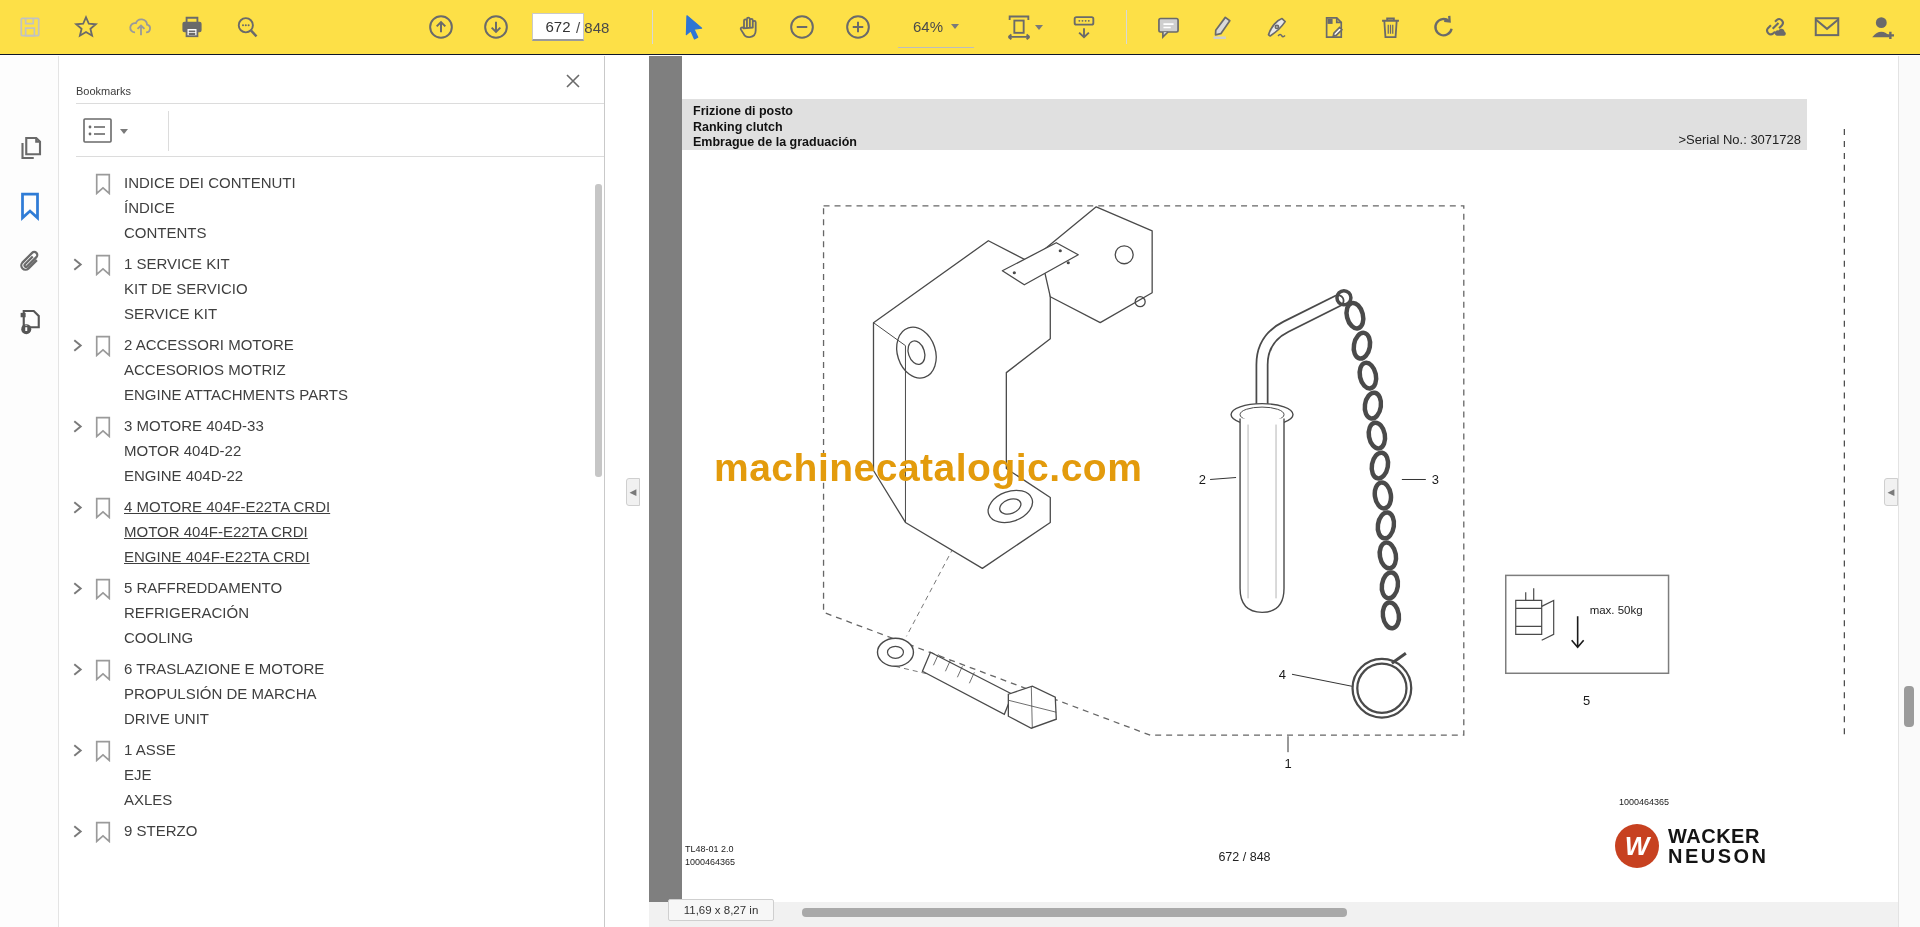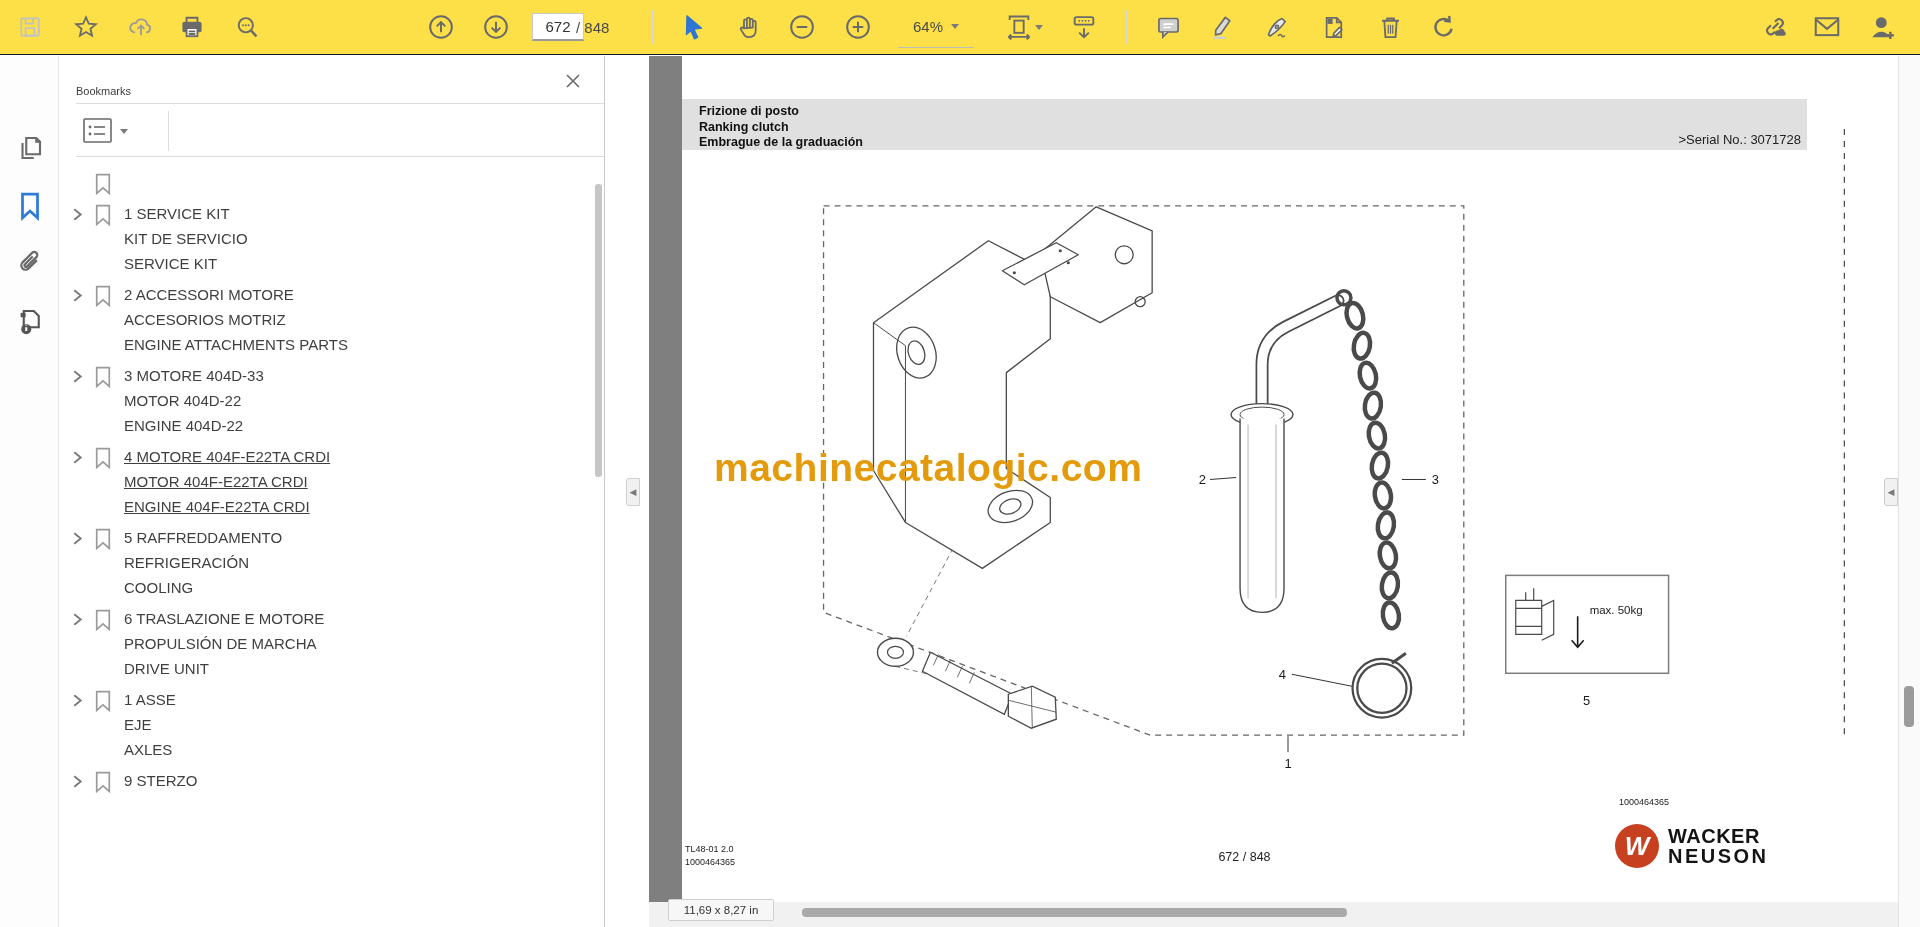--- a/index.html
+++ b/index.html
@@ -54,21 +54,21 @@
   .gutter { position:absolute; left:606px; top:56px; width:43px; height:871px; background:#fff; }
   .collapse-tab { position:absolute; left:20px; top:422px; width:14px; height:28px;
     background:#f1f1f1; border:1px solid #cfcfcf; border-radius:3px 0 0 3px; display:flex;
     align-items:center; justify-content:center; cursor:pointer; color:#7a7a7a; font-size:9px; }
 
   
   .docarea { position:absolute; left:649px; top:56px; width:1249px; height:846px;
     background:#7f7f7f; overflow:hidden; }
   .page { position:absolute; left:33px; top:0; width:1216px; height:846px; background:#ffffff; }
   .page-header { position:absolute; left:0; top:43px; width:1125px; height:51px;
-    background:#e0e0e0; padding:5px 0 0 17px; }
+    background:#e0e0e0; padding:5px 0 0 11px; }
   .page-header .ht { font-size:12.5px; font-weight:bold; color:#111; line-height:15.5px; }
   .serial { position:absolute; right:6px; bottom:3px; font-size:13px; color:#222; font-weight:normal; }
   .watermark { position:absolute; left:32px; top:390px; font-size:39px; font-weight:bold;
     letter-spacing:0.5px; white-space:nowrap; }
   .diagram-svg { position:absolute; left:0; top:0; width:1216px; height:846px; }
   .pf-left { position:absolute; left:3px; top:787px; font-size:9px; color:#222; line-height:13px; }
   .pf-center { position:absolute; left:0; top:794px; width:1125px; text-align:center;
     font-size:12.5px; color:#222; }
   .pf-partno { position:absolute; left:937px; top:741px; font-size:9px; color:#222; }
   .brand { position:absolute; left:933px; top:768px; display:flex; align-items:center; gap:9px; }
@@ -369,20 +369,25 @@
     <div class="opt-vsep"></div>
     <div class="panel-div2"></div>
     <div class="bm-list">
         <div class="bm-entry">
           <span class="bm-chevron"></span>
           <span class="bm-flag">
             <svg width="18" height="22" viewBox="0 0 17 21">
               <path d="M2.5,1.5 h12 v18 l-6,-5.2 -6,5.2 Z" fill="none" stroke="#9a9a9a" stroke-width="1.6"></path>
             </svg>
           </span>
+          <span class="bm-text">
+            <div>INDICE DEI CONTENUTI</div>
+            <div>ÍNDICE</div>
+            <div>CONTENTS</div>
+          </span>
         </div>
         <div class="bm-entry">
           <span class="bm-chevron">
             <svg width="11" height="15" viewBox="0 0 10 14">
               <path d="M2,2 L8,7 L2,12" fill="none" stroke="#7a7a7a" stroke-width="1.8"></path>
             </svg>
           </span>
           <span class="bm-flag">
             <svg width="18" height="22" viewBox="0 0 17 21">
               <path d="M2.5,1.5 h12 v18 l-6,-5.2 -6,5.2 Z" fill="none" stroke="#9a9a9a" stroke-width="1.6"></path>

